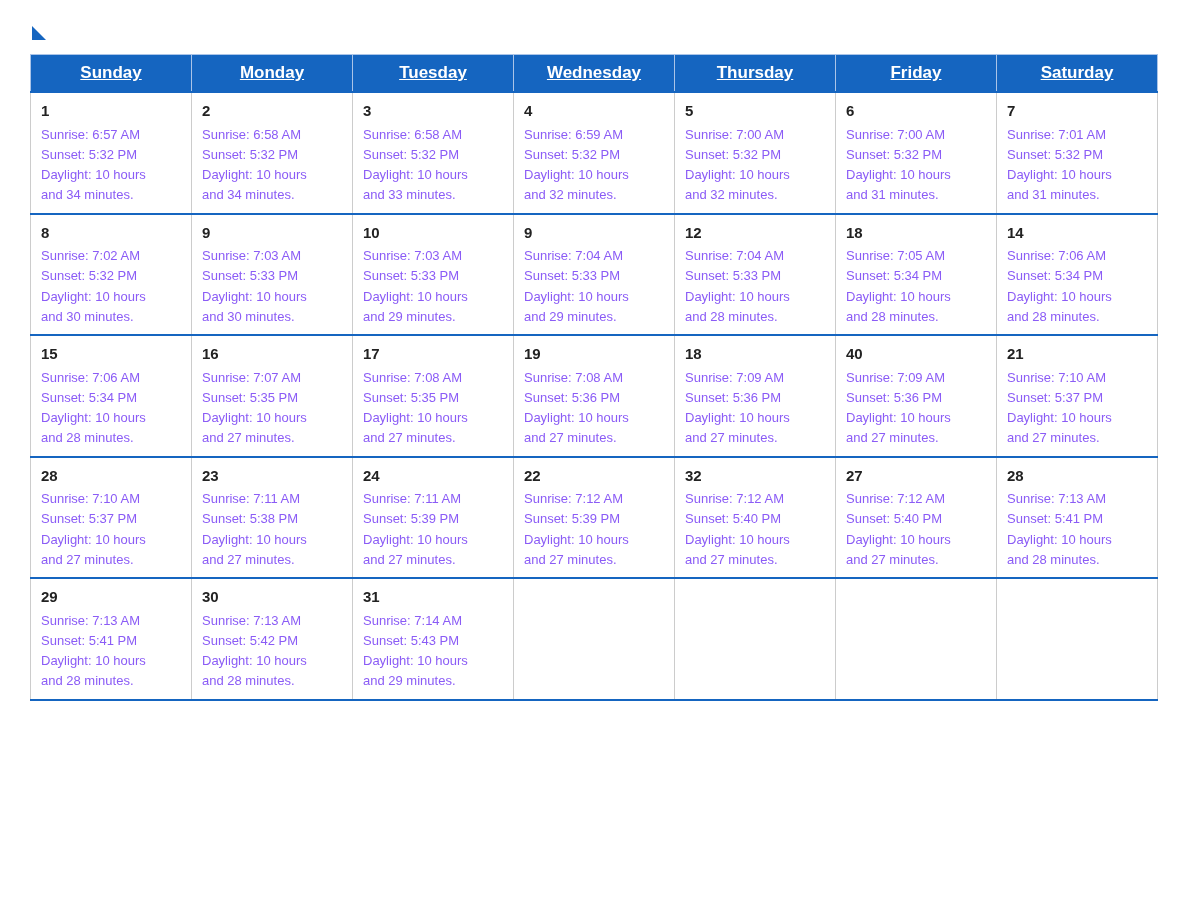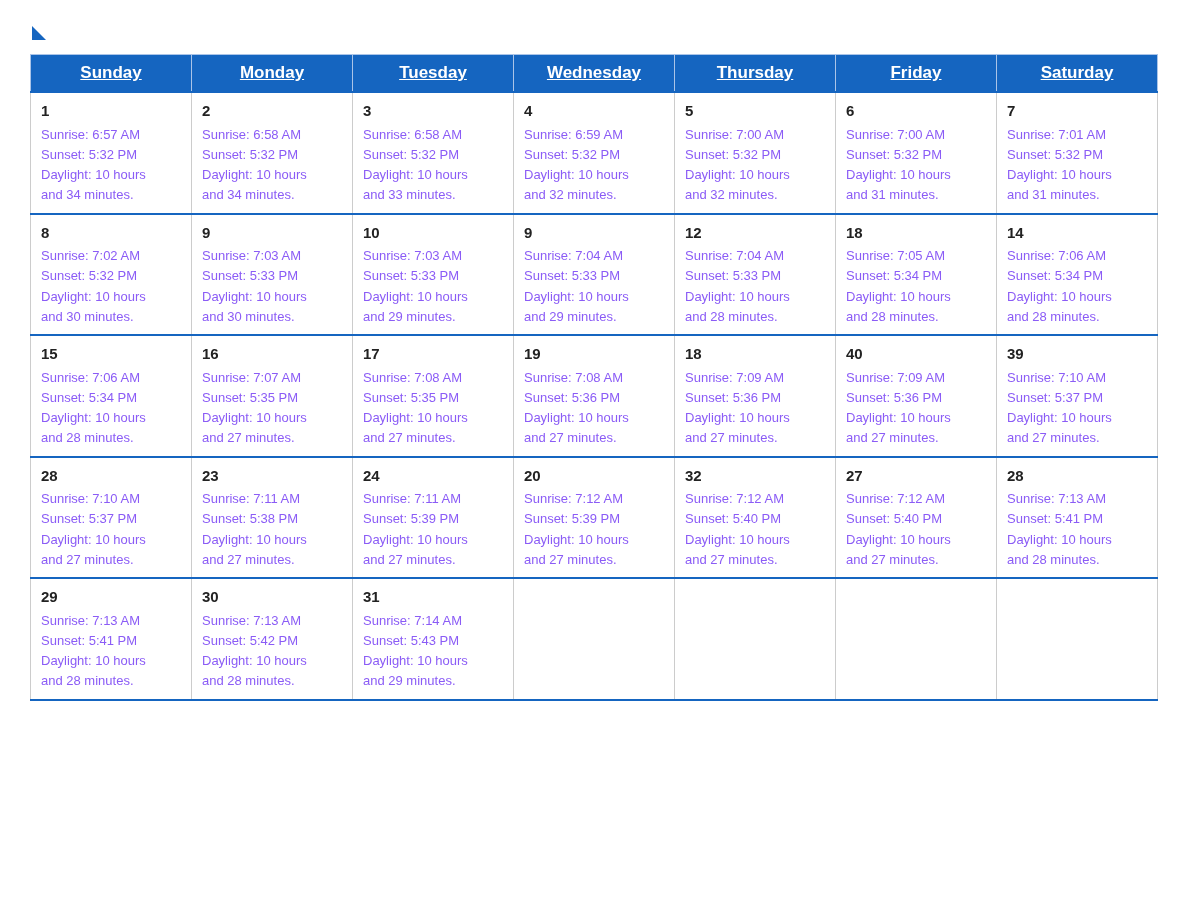--- a/index.html
+++ b/index.html
@@ -216,39 +216,39 @@
         </td>
         <td>
           <span class="day-num">18</span>
           <span class="day-info">Sunrise: 7:09 AM<br>Sunset: 5:36 PM<br>Daylight: 10 hours<br>and 27 minutes.</span>
         </td>
         <td>
           <span class="day-num">40</span>
           <span class="day-info">Sunrise: 7:09 AM<br>Sunset: 5:36 PM<br>Daylight: 10 hours<br>and 27 minutes.</span>
         </td>
         <td>
-          <span class="day-num">39</span>
+          <span class="day-num">21</span>
           <span class="day-info">Sunrise: 7:10 AM<br>Sunset: 5:37 PM<br>Daylight: 10 hours<br>and 27 minutes.</span>
         </td>
       </tr>
       <tr>
         <td>
           <span class="day-num">28</span>
           <span class="day-info">Sunrise: 7:10 AM<br>Sunset: 5:37 PM<br>Daylight: 10 hours<br>and 27 minutes.</span>
         </td>
         <td>
           <span class="day-num">23</span>
           <span class="day-info">Sunrise: 7:11 AM<br>Sunset: 5:38 PM<br>Daylight: 10 hours<br>and 27 minutes.</span>
         </td>
         <td>
           <span class="day-num">24</span>
           <span class="day-info">Sunrise: 7:11 AM<br>Sunset: 5:39 PM<br>Daylight: 10 hours<br>and 27 minutes.</span>
         </td>
         <td>
-          <span class="day-num">20</span>
+          <span class="day-num">22</span>
           <span class="day-info">Sunrise: 7:12 AM<br>Sunset: 5:39 PM<br>Daylight: 10 hours<br>and 27 minutes.</span>
         </td>
         <td>
           <span class="day-num">32</span>
           <span class="day-info">Sunrise: 7:12 AM<br>Sunset: 5:40 PM<br>Daylight: 10 hours<br>and 27 minutes.</span>
         </td>
         <td>
           <span class="day-num">27</span>
           <span class="day-info">Sunrise: 7:12 AM<br>Sunset: 5:40 PM<br>Daylight: 10 hours<br>and 27 minutes.</span>
         </td>

